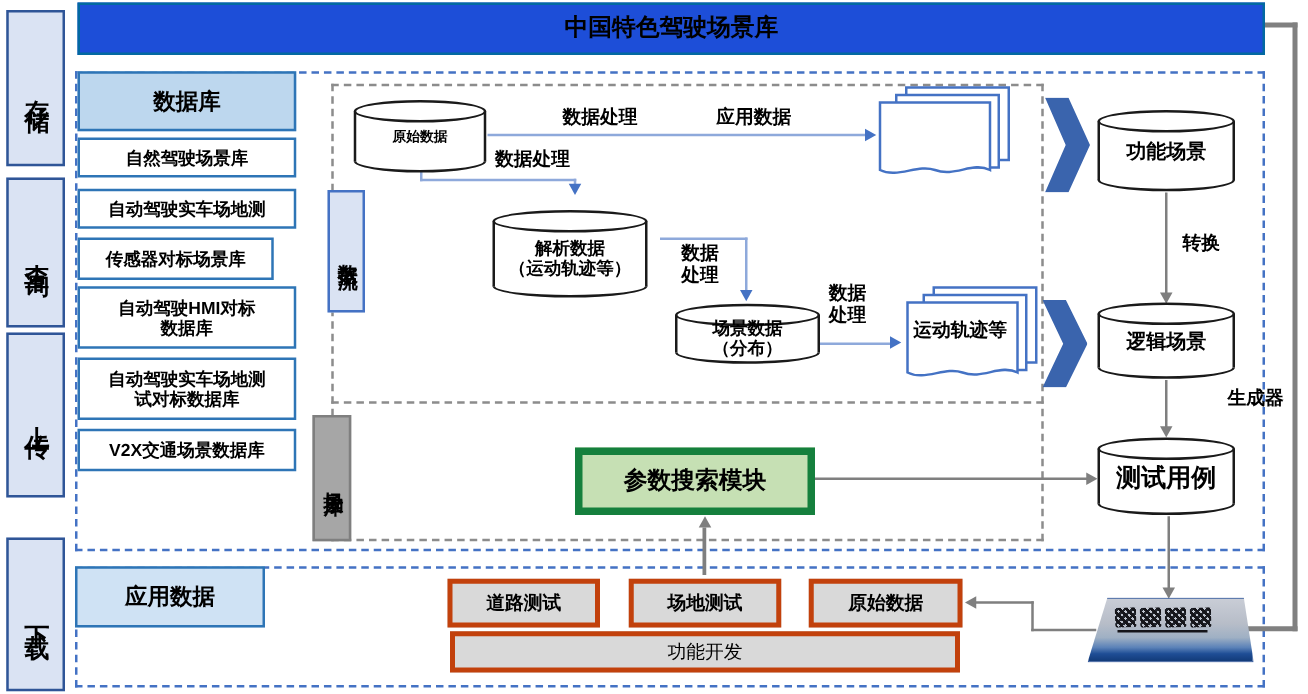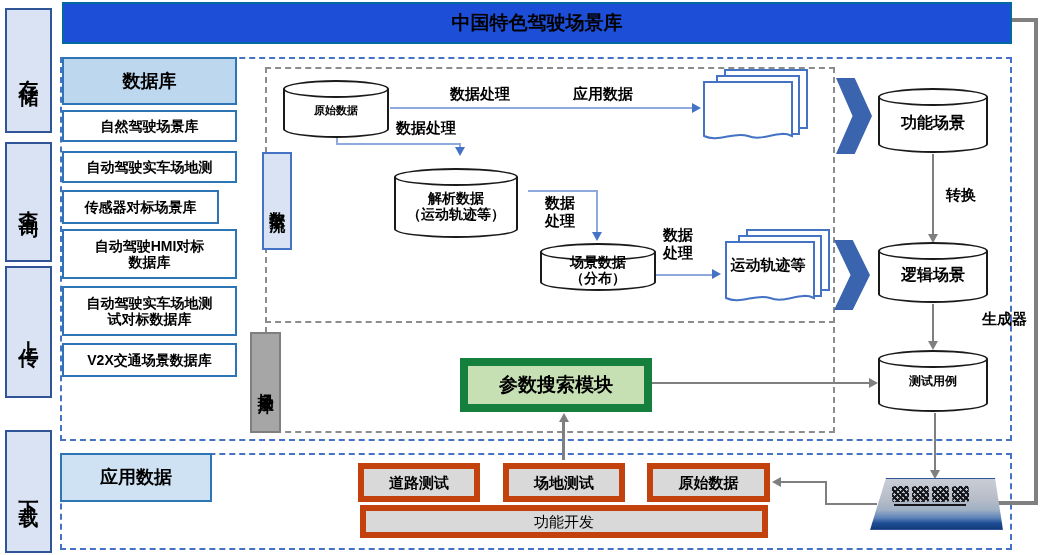--- a/index.html
+++ b/index.html
@@ -13,22 +13,22 @@
   
   .box{display:flex;align-items:center;justify-content:center;text-align:center;
        font-weight:bold;z-index:5;white-space:pre-line;line-height:1.15;}
   .rail{background:#dae3f3;border:2px solid #2f5597;writing-mode:vertical-rl;text-orientation:upright;
         font-size:20px;letter-spacing:7px;z-index:5;}
   .vlabel{writing-mode:vertical-rl;text-orientation:upright;font-size:16px;letter-spacing:2px;}
   .title-box{background:#1d4ed8;border:2px solid #0369a1;font-size:19px;}
   .hdr-blue{background:#bdd7ee;border:2px solid #2e75b6;font-size:18px;}
   .hdr-blue2{background:#cfe2f4;border:2px solid #2e75b6;font-size:18px;}
   .white-item{background:#fff;border:2px solid #2e75b6;font-size:14px;}
-  .gray-box{background:#d9d9d9;border:6px solid #c2410c;font-size:15px;}
-  .green-box{background:#c6e0b4;border:8px solid #15803d;font-size:19px;}
+  .gray-box{background:#d9d9d9;border:4px solid #c2410c;font-size:15px;}
+  .green-box{background:#c6e0b4;border:6px solid #15803d;font-size:19px;}
   .flow-lab{position:absolute;font-weight:bold;font-size:15px;white-space:pre-line;line-height:1.2;z-index:6;}
   
   .cyl{position:absolute;z-index:5;}
   .cyl-top{position:absolute;left:0;right:0;top:0;height:18px;border:2px solid #1a1a1a;border-radius:50%;background:#fff;box-sizing:border-box;z-index:2;}
   .cyl-bot{position:absolute;left:0;right:0;bottom:0;height:18px;border:2px solid #1a1a1a;border-radius:50%;background:#fff;box-sizing:border-box;z-index:0;}
   .cyl-body{position:absolute;left:0;right:0;top:9px;bottom:9px;background:#fff;border-left:2px solid #1a1a1a;border-right:2px solid #1a1a1a;box-sizing:border-box;z-index:1;}
   .cyl-label{position:absolute;left:0;right:0;top:50%;transform:translateY(-40%);text-align:center;
              font-weight:bold;z-index:3;line-height:1.15;white-space:pre-line;font-size:11px;}
   
   .doc{position:absolute;z-index:5;}
@@ -140,21 +140,21 @@
   <div class="cyl" style="left:878px;top:88px;width:110px;height:65px;">
     <div class="cyl-bot"></div>
     <div class="cyl-body"></div>
     <div class="cyl-top"></div>
     <div class="cyl-label" style="font-size:16px;">功能场景</div>
   </div>
   <div class="cyl" style="left:878px;top:350px;width:110px;height:62px;">
     <div class="cyl-bot"></div>
     <div class="cyl-body"></div>
     <div class="cyl-top"></div>
-    <div class="cyl-label" style="font-size:12px;">测试用例</div>
+    <div class="cyl-label" style="font-size:20px;">测试用例</div>
   </div>
 
   <div class="abs box green-box" style="left:460px;top:358px;width:192px;height:54px;">参数搜索模块</div>
 
   <div class="abs box hdr-blue2" style="left:60px;top:453px;width:152px;height:49px;">应用数据</div>
   <div class="abs box gray-box" style="left:358px;top:463px;width:122px;height:39px;">道路测试</div>
   <div class="abs box gray-box" style="left:503px;top:463px;width:122px;height:39px;">场地测试</div>
   <div class="abs box gray-box" style="left:647px;top:463px;width:123px;height:39px;">原始数据</div>
   <div class="abs box gray-box" style="left:360px;top:505px;width:408px;height:33px;font-weight:normal;">功能开发</div>
 

